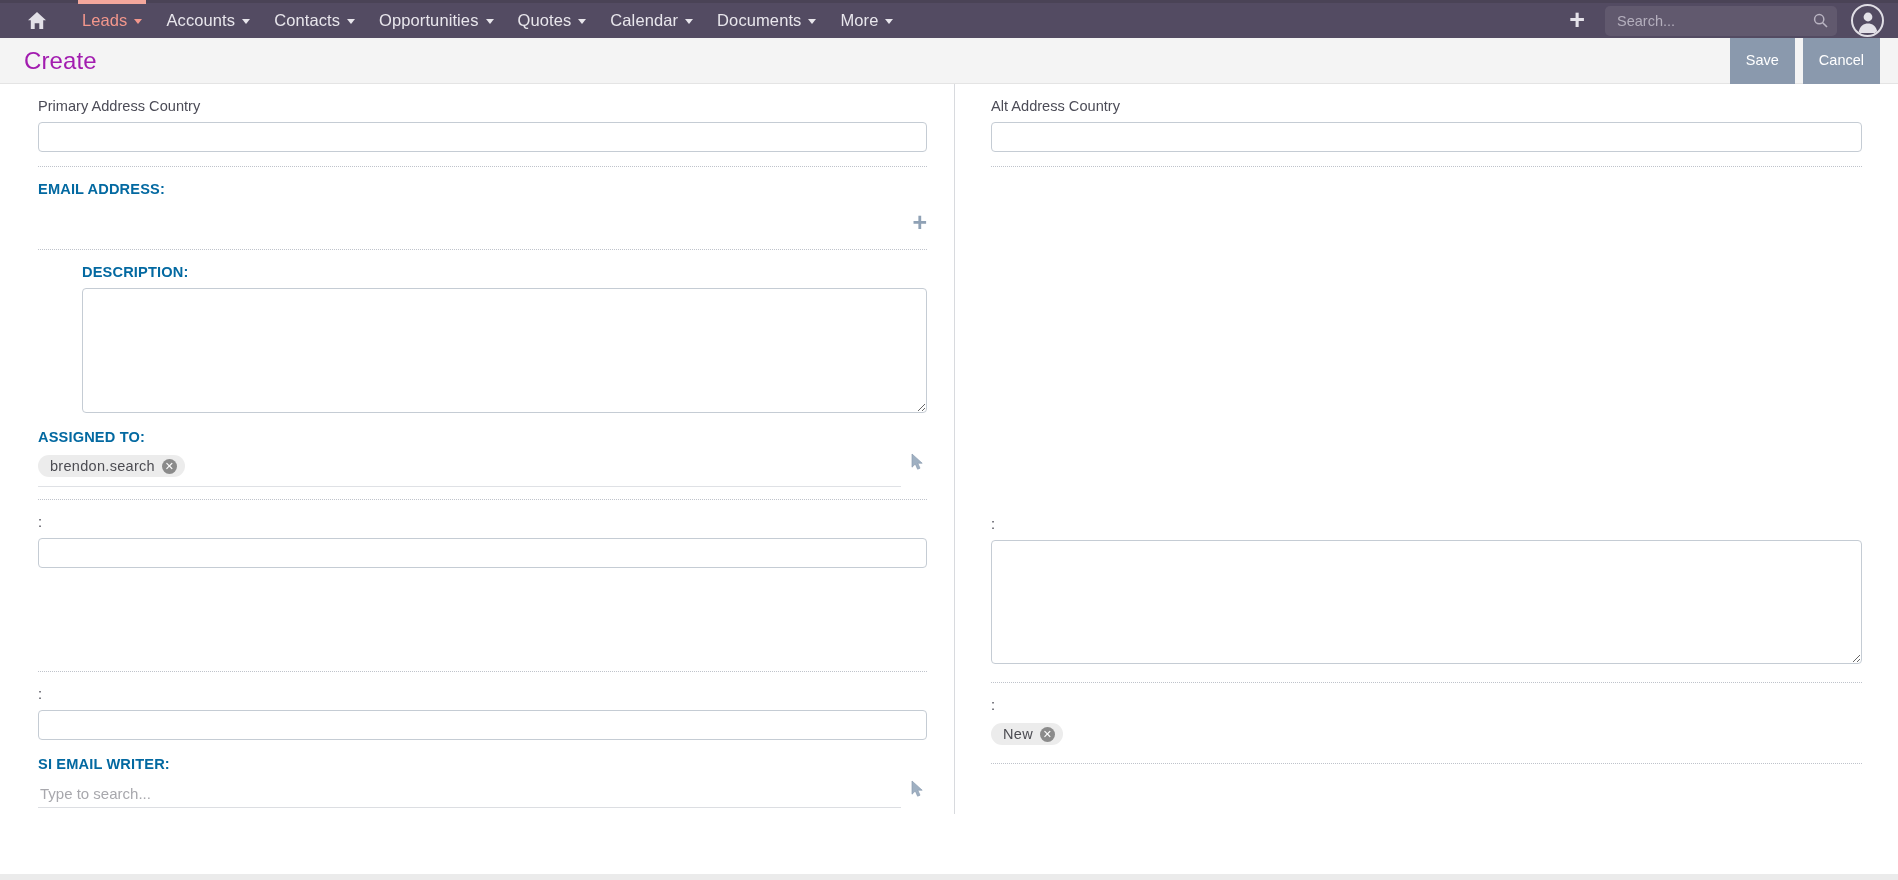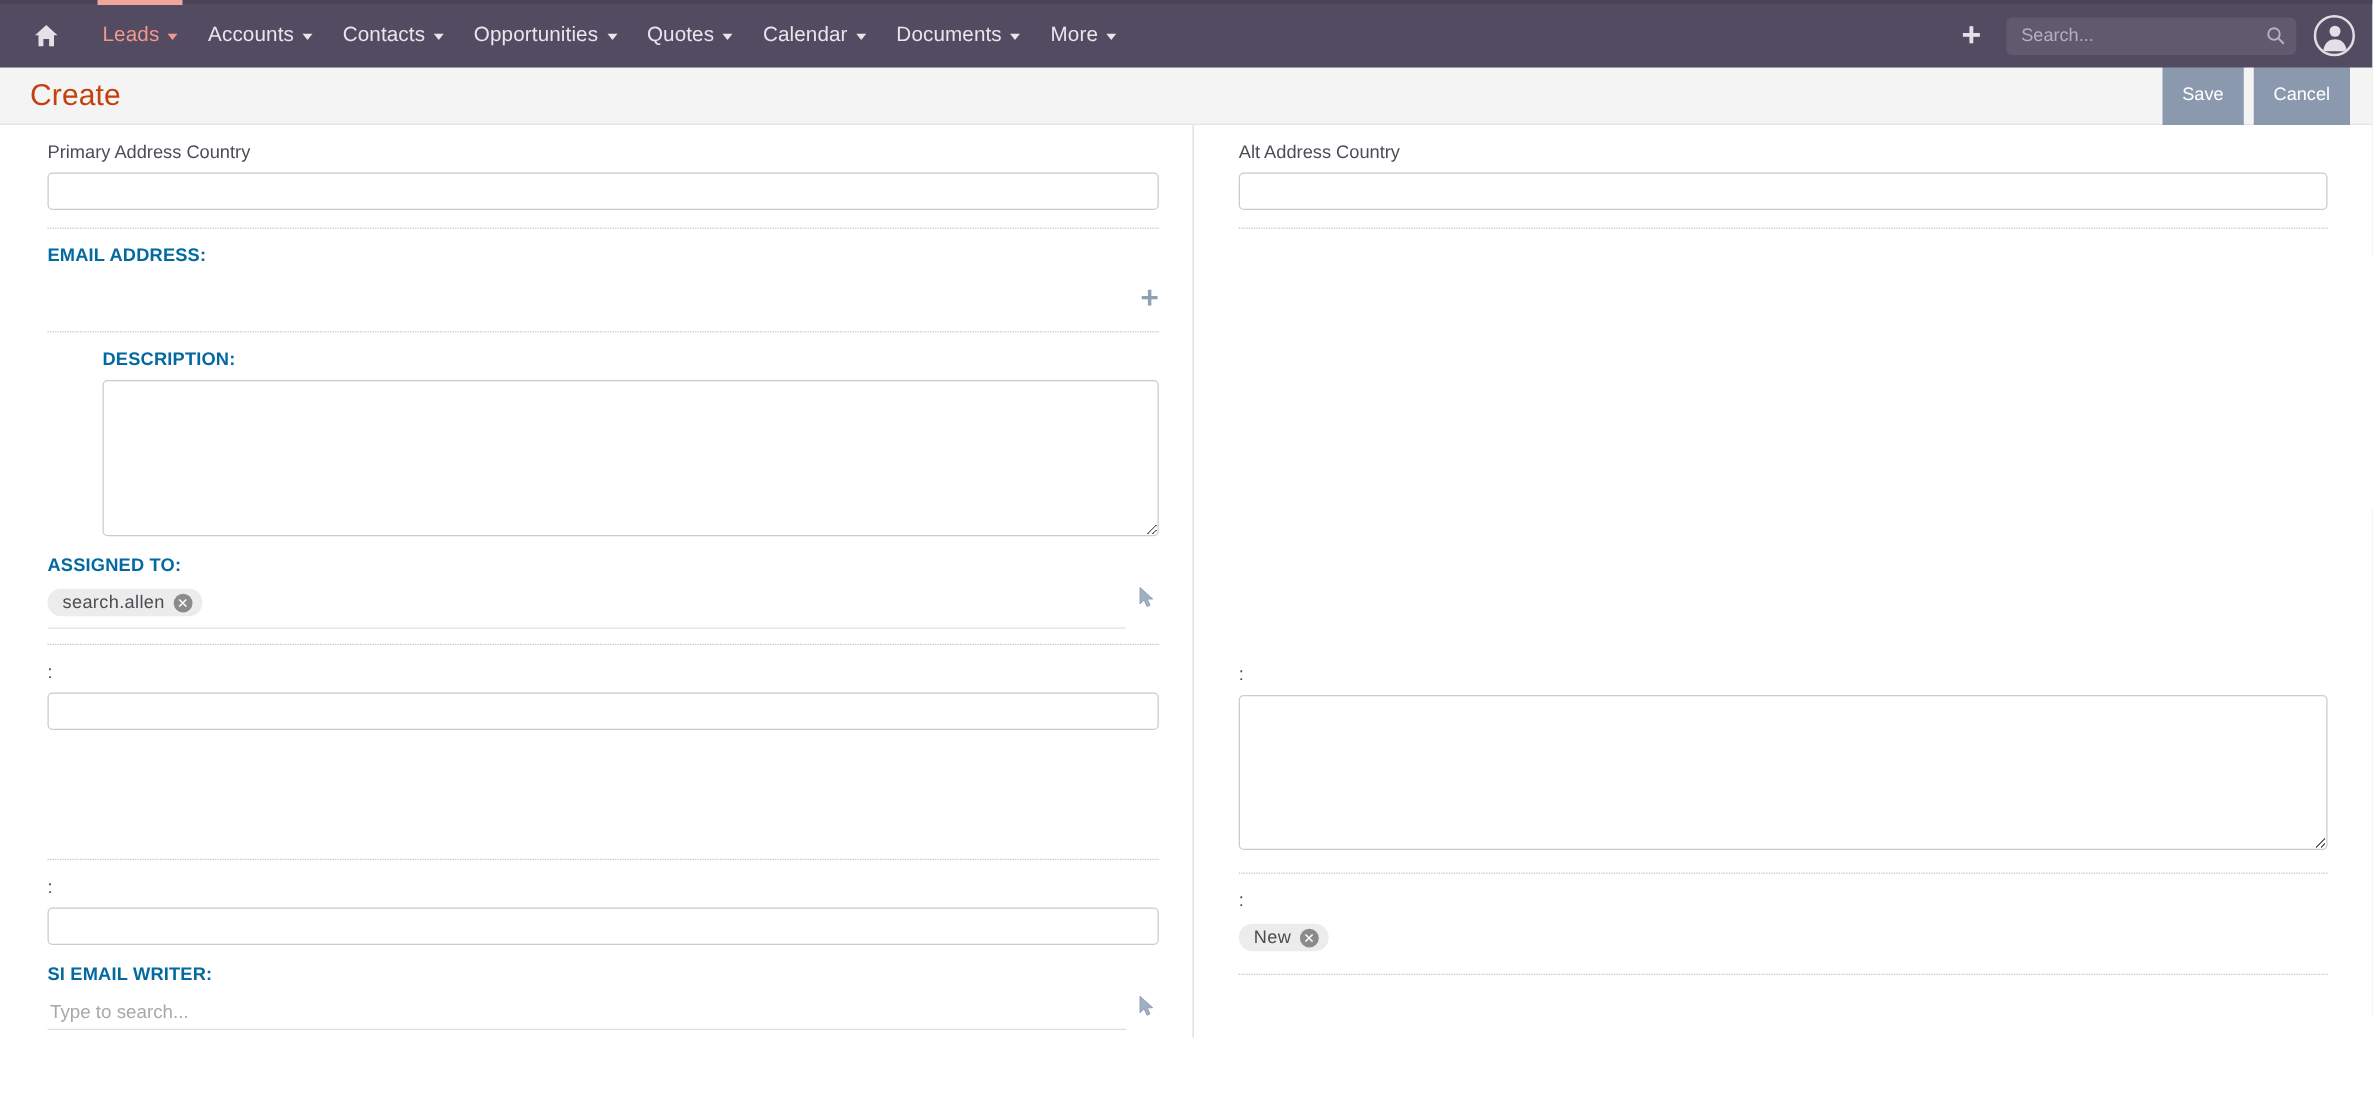--- a/index.html
+++ b/index.html
@@ -9,21 +9,21 @@
     width: 1898px; height: 880px;
     overflow: hidden;
     background: #ebebeb;
     font-family: "Liberation Sans", sans-serif;
     -webkit-font-smoothing: antialiased;
   }
 
   
   .topnav {
     position: relative;
-    height: 54px;
+    height: 38px;
     background: #534b62;
     display: flex;
     align-items: center;
     padding: 0 14px 0 18px;
     border-top: 3px solid #4a4356;
   }
   .home-btn {
     width: 38px; height: 38px;
     display: flex; align-items: center; justify-content: center;
     margin-right: 14px;
@@ -104,21 +104,21 @@
   .actionbar {
     height: 46px;
     background: #f4f4f4;
     border-bottom: 1px solid #e4e4e4;
     display: flex;
     align-items: center;
     padding: 0 18px 0 24px;
   }
   .page-title {
     font-size: 24px;
-    color: #c2410c;
+    color: #a21caf;
     font-weight: normal;
     letter-spacing: .1px;
   }
   .actionbar .btns { margin-left: auto; display: flex; gap: 8px; }
   .btn {
     background: #8a99ad;
     color: #fff;
     border: 0;
     border-radius: 4px;
     font-size: 14.5px;
@@ -353,21 +353,21 @@
       <div class="field-label caps">DESCRIPTION:</div>
       <textarea class="input-area" rows="6" style="height: 125px;"></textarea>
     </div>
 
     <div class="field" style="margin-top:16px;">
       <div class="field-label caps">ASSIGNED TO:</div>
       <div class="row-flex">
         <div class="grow">
           <div class="pill-row">
             <span class="pill">
-              <span>search.allen</span>
+              <span>brendon.search</span>
               <span class="pill-x">✕</span>
             </span>
           </div>
           <div class="solid-sep" style="margin-top:7px;"></div>
         </div>
         <span class="cursor-arrow">
           <svg width="14" height="18" viewBox="0 0 14 18">
             <path d="M1 1 L1 14.2 L4.3 11 L6.6 16.2 L9 15.2 L6.8 10.2 L11.2 10.2 Z" fill="#9fb0c2" stroke="#8b9cb0" stroke-width="0.7"></path>
           </svg>
         </span>

